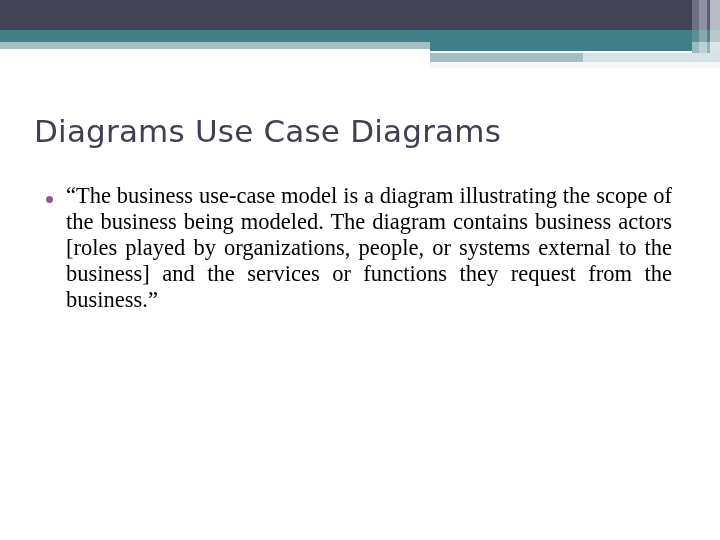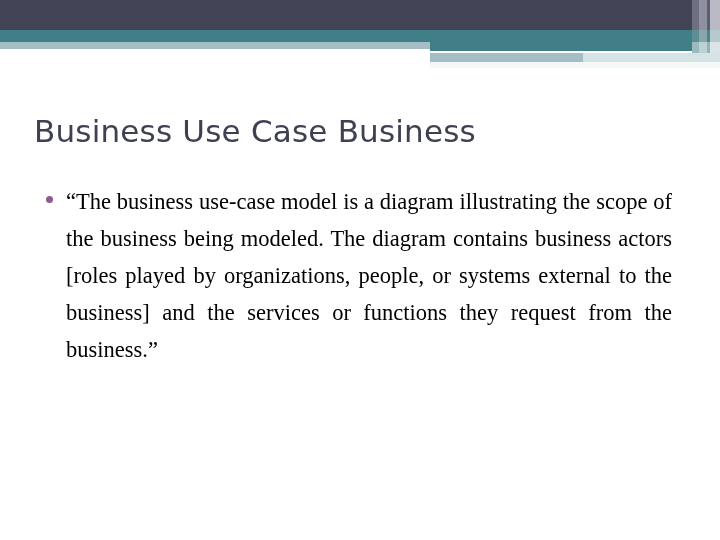--- a/index.html
+++ b/index.html
@@ -127,21 +127,21 @@
     width: 634px;
     margin: 0;
     padding: 0;
     list-style: none;
   }
   .bullet-item {
     position: relative;
     padding-left: 28px;
     font-family: "Liberation Serif", "DejaVu Serif", serif;
     font-size: 22.5px;
-    line-height: 37px;
+    line-height: 26px;
     color: #000000;
     text-align: justify;
     text-justify: inter-word;
   }
   .bullet-marker {
     position: absolute;
     left: 8px;
     top: 13px;
     width: 7px;
     height: 7px;
@@ -174,21 +174,21 @@
   <div class="vstripe vstripe-d"></div>
   <div class="vstripe vstripe-a2"></div>
   <div class="vstripe vstripe-b2"></div>
   <div class="vstripe vstripe-c2"></div>
   <div class="vstripe vstripe-d2"></div>
   <div class="vstripe vstripe-a3"></div>
   <div class="vstripe vstripe-b3"></div>
   <div class="vstripe vstripe-c3"></div>
   <div class="vstripe vstripe-d3"></div>
 
-  <h1 id="title">Business Use Case Business</h1>
+  <h1 id="title">Diagrams Use Case Diagrams</h1>
 
   <ul id="body-list">
     <li class="bullet-item">
       <span class="bullet-marker"></span>
       <span class="bullet-text">“The business use-case model is a diagram illustrating the scope of the business being modeled. The diagram contains business actors [roles played by organizations, people, or systems external to the business] and the services or functions they request from the business.”</span>
     </li>
   </ul>
 
 </div>
 

